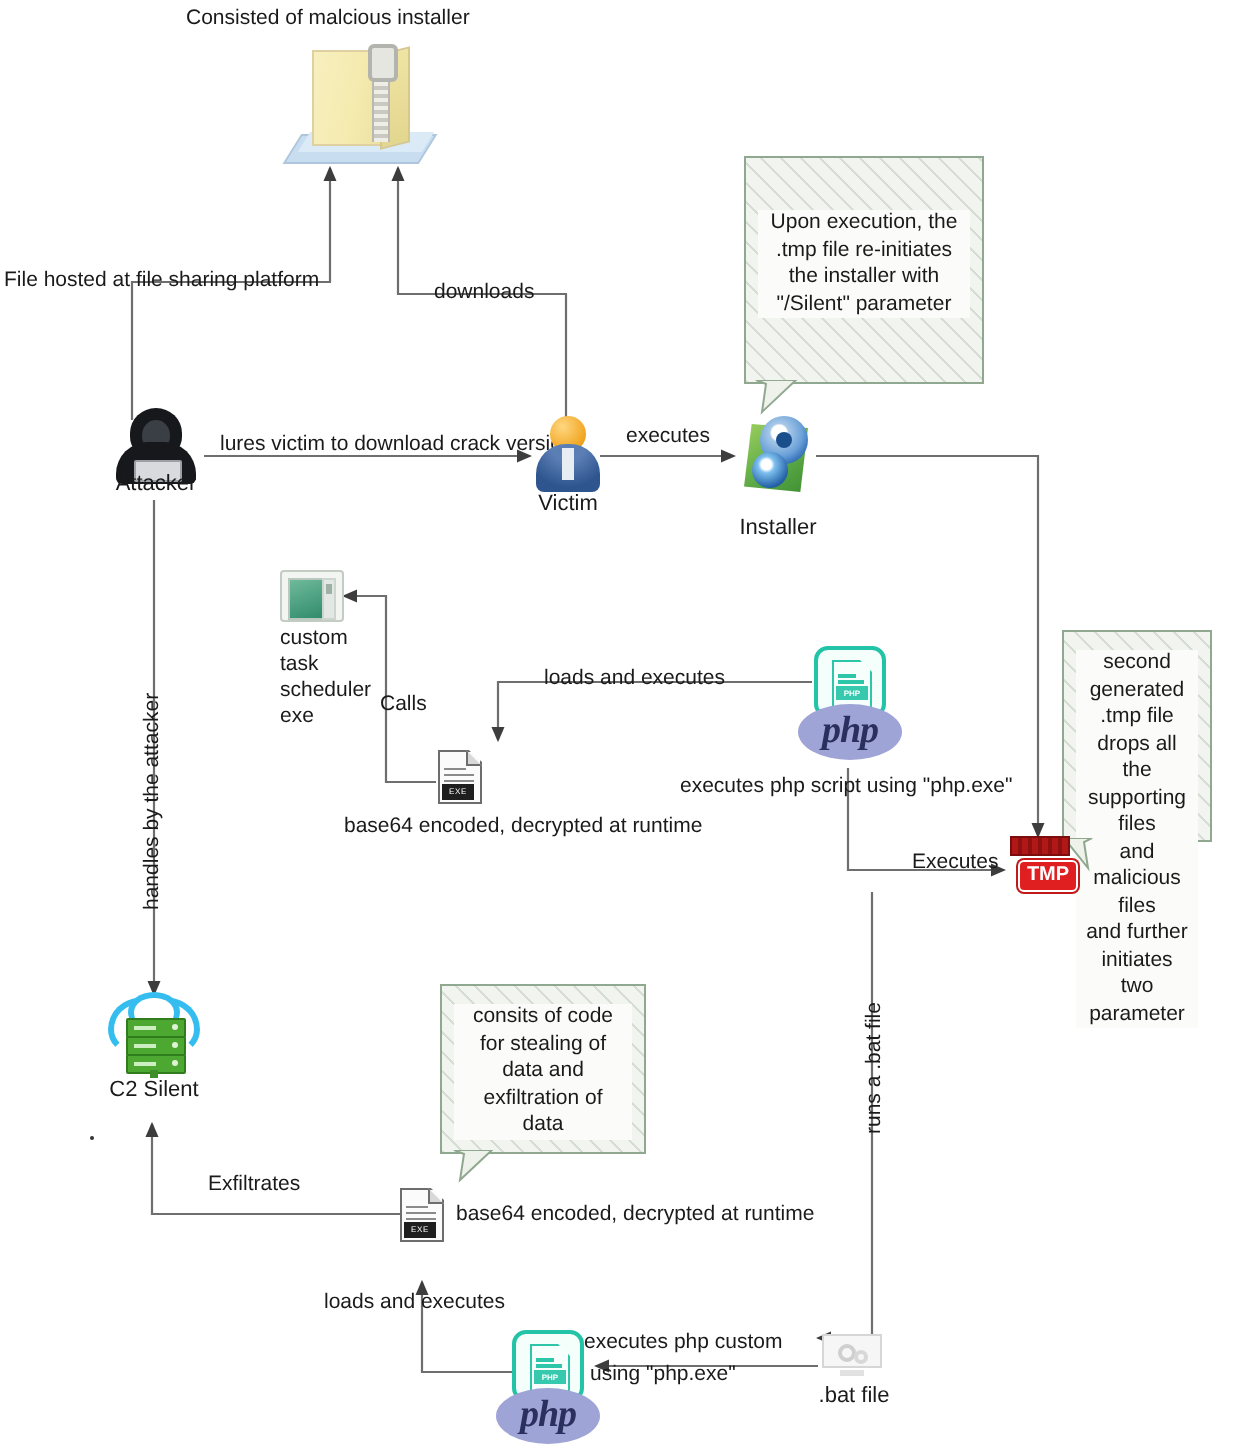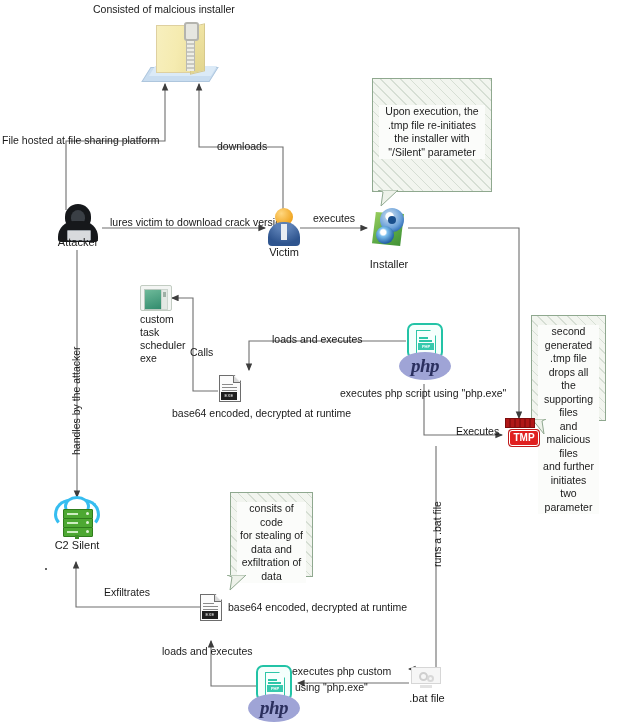--- a/index.html
+++ b/index.html
@@ -303,21 +303,21 @@
       </div>
     <div class="rack" style="top:30px;">
         <b></b>
         <i></i>
       </div>
     <div class="stand"></div>
   </div>
   <div class="cap" style="left:42px;top:539px;width:70px;">C2 Silent</div>
   <div class="dot" style="left:45px;top:568px;"></div>
 
-  <div class="callout" style="left:230px;top:492px;width:83px;height:85px;">
+  <div class="callout" style="left:220px;top:492px;width:103px;height:85px;">
     <div class="inner" style="top:9px;">
       <div>consits of code</div>
       <div>for stealing of</div>
       <div>data and</div>
       <div>exfiltration of</div>
       <div>data</div>
     </div>
   </div>
   <svg style="position:absolute;left:222px;top:575px;width:30px;height:18px;">
     <path d="M5,0 L24,0 L8,15 L10,2 Z" fill="#eef2ea" stroke="#8fa88f" stroke-width="1"></path>

